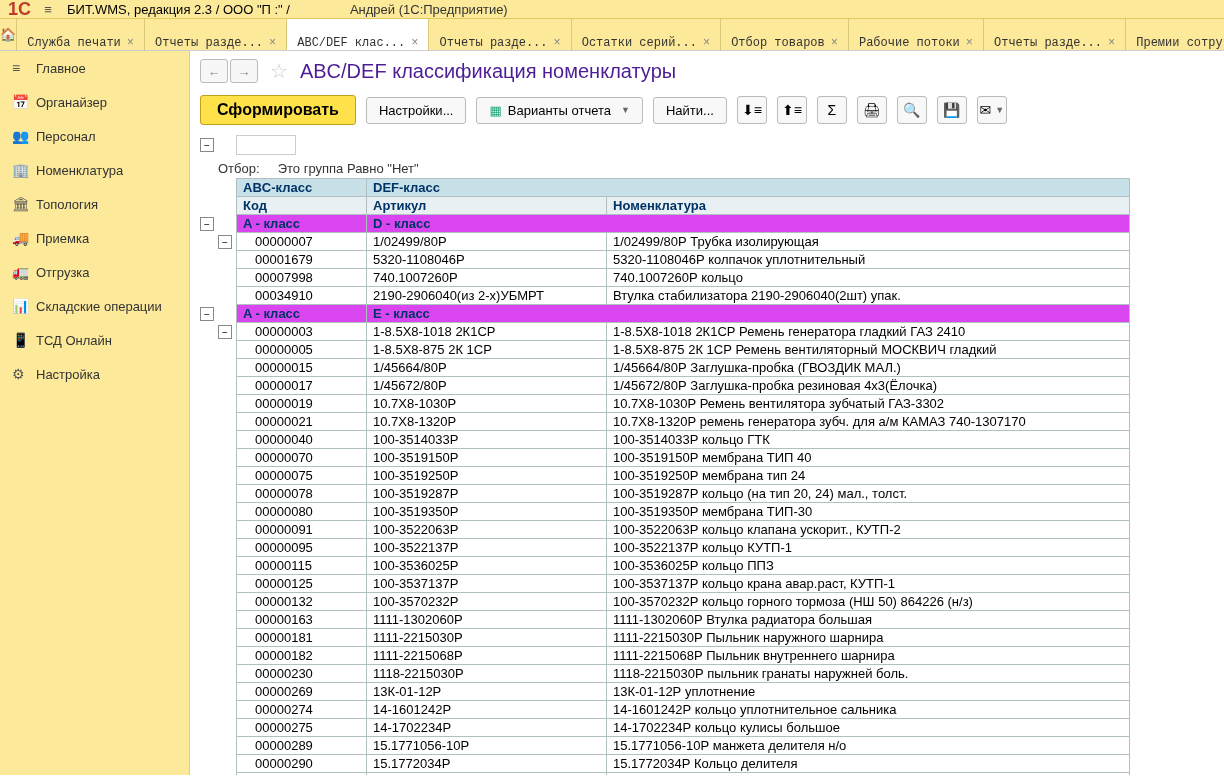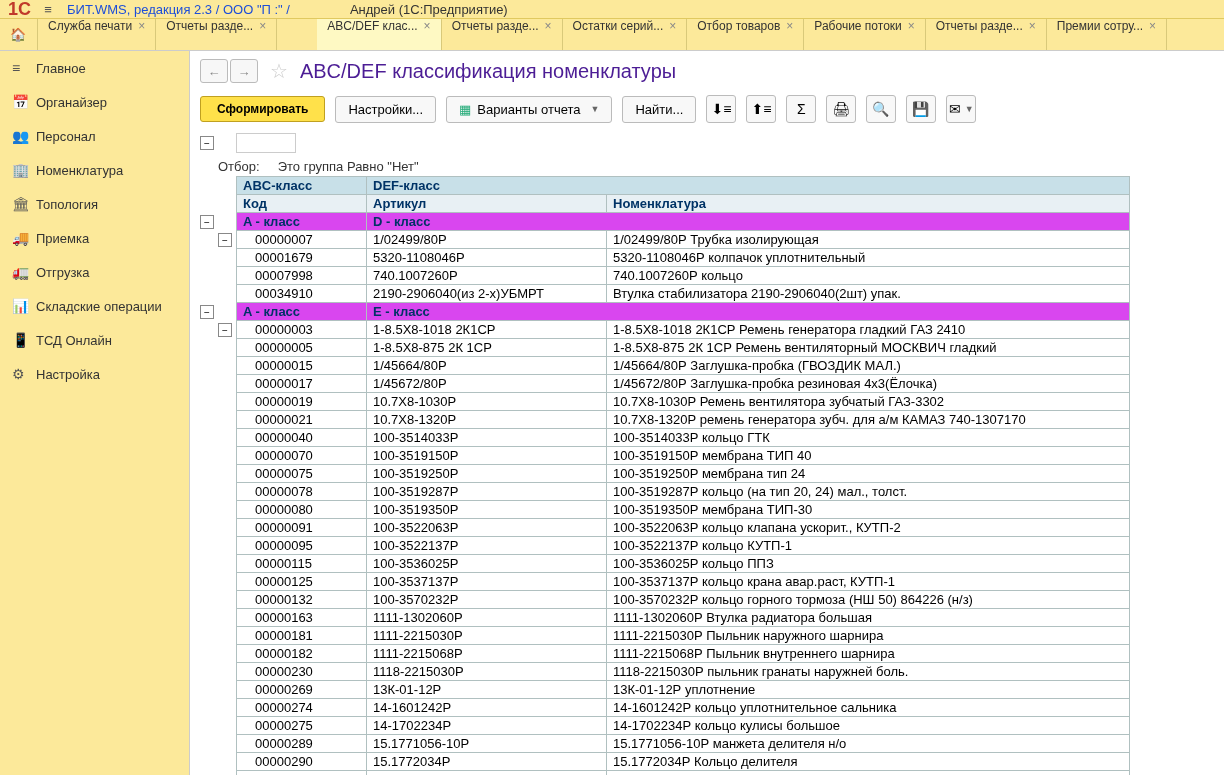--- a/index.html
+++ b/index.html
@@ -1,45 +1,45 @@
 <!DOCTYPE html>
 <html><head>
 <meta charset="utf-8">
 <style>
 * { box-sizing: border-box; margin: 0; padding: 0; }
 body { font-family: Arial, sans-serif; font-size: 13px; background: #fff; overflow: hidden; }
 
 .titlebar { background: #fce99a; height: 19px; display: flex; align-items: center; padding: 0 8px; border-bottom: 1px solid #e0c960; }
 .logo-1c { color: #c0392b; font-size: 18px; font-weight: bold; margin-right: 8px; }
 .tb-icon { width: 18px; text-align: center; color: #555; margin-right: 10px; cursor: pointer; }
-.title-text { color: #1d4ed8; font-size: 13px; }
+.title-text { color: #000000; font-size: 13px; }
 .title-user { margin-left: 60px; color: #333; }
 
 .tabbar { background: #fce99a; height: 32px; display: flex; align-items: stretch; border-bottom: 1px solid #ccc; }
 .tab-home { width: 38px; display: flex; align-items: center; justify-content: center; border-right: 1px solid #d9c97a; color: #555; }
-.tab { display: flex; align-items: flex-start; padding: 0 10px; border-right: 1px solid #d9c97a; background: #fce99a; cursor: pointer; min-width: 100px; max-width: 150px; }
-.tab.active { background: #fef9c3; margin-left: 40px; }
+.tab { display: flex; align-items: flex-end; padding: 0 10px; border-right: 1px solid #d9c97a; background: #fce99a; cursor: pointer; min-width: 100px; max-width: 150px; font-family: Liberation Mono, monospace; }
+.tab.active { background: #ffffff; }
 .tab-label { flex: 1; overflow: hidden; text-overflow: ellipsis; white-space: nowrap; font-size: 12px; color: #333; }
 .tab-close { color: #888; margin-left: 6px; font-size: 12px; }
 
 .main-layout { display: flex; height: calc(100vh - 60px); }
 .sidebar { width: 190px; background: #fce99a; border-right: 1px solid #ccc; }
 .side-item { display: flex; align-items: center; height: 34px; padding: 0 12px; cursor: pointer; color: #333; }
 .side-icon { width: 24px; color: #555; font-size: 14px; }
 .side-label { font-size: 13px; }
 
 .content { flex: 1; display: flex; flex-direction: column; overflow: hidden; }
 .content-head { display: flex; align-items: center; padding: 8px 10px; gap: 6px; }
 .nav-arrows { display: flex; gap: 2px; }
 .nav-btn { width: 28px; height: 24px; border: 1px solid #bbb; background: #f7f7f7; border-radius: 3px; display: flex; align-items: center; justify-content: center; color: #888; cursor: pointer; }
 .star-icon { color: #ccc; font-size: 20px; margin: 0 6px; }
 .page-title { font-size: 20px; color: #4c1d95; }
 
 .toolbar { display: flex; align-items: center; padding: 4px 10px 10px; gap: 10px; flex-wrap: wrap; }
-.btn-yellow { background: #ffe14a; border: 1px solid #c0a020; padding: 5px 16px; border-radius: 3px; font-weight: bold; font-size: 12px; cursor: pointer; }
+.btn-yellow { background: #ffe14a; border: 1px solid #c0a020; padding: 5px 16px; border-radius: 3px; font-weight: bold; font-size: 16px; cursor: pointer; }
 .btn { background: #f8f8f8; border: 1px solid #bbb; padding: 5px 12px; border-radius: 3px; font-size: 13px; cursor: pointer; display: flex; align-items: center; gap: 6px; }
 .btn-icon { width: 30px; height: 28px; border: 1px solid #bbb; border-radius: 3px; background: #f8f8f8; display: flex; align-items: center; justify-content: center; cursor: pointer; font-size: 14px; }
 .dropdown-caret { font-size: 9px; color: #666; margin-left: 4px; }
 
 .report-area { flex: 1; overflow: auto; padding: 0 10px 10px; }
 .tree-toggle { width: 14px; height: 14px; border: 1px solid #888; display: inline-flex; align-items: center; justify-content: center; font-size: 10px; background: #fff; cursor: pointer; margin-right: 4px; }
 .filter-row { display: flex; align-items: center; margin-bottom: 4px; }
 .filter-cell { border: 1px solid #ccc; height: 20px; width: 60px; margin-left: 18px; }
 .filter-text { margin-left: 18px; padding: 2px 0; color: #333; }
 

